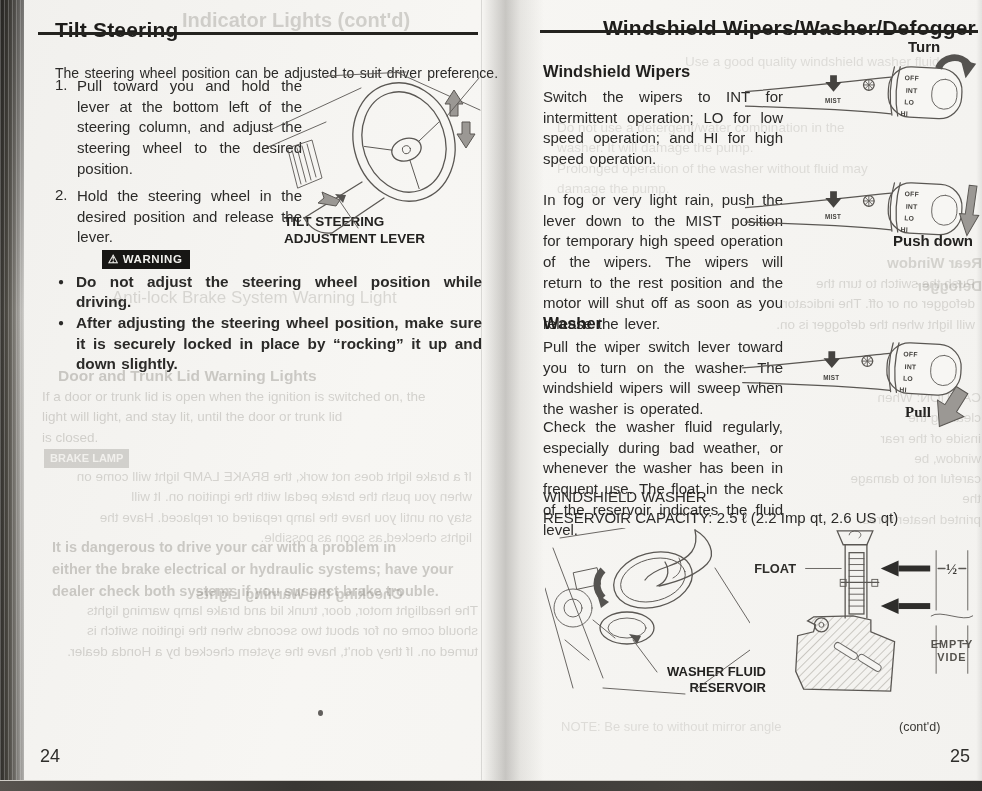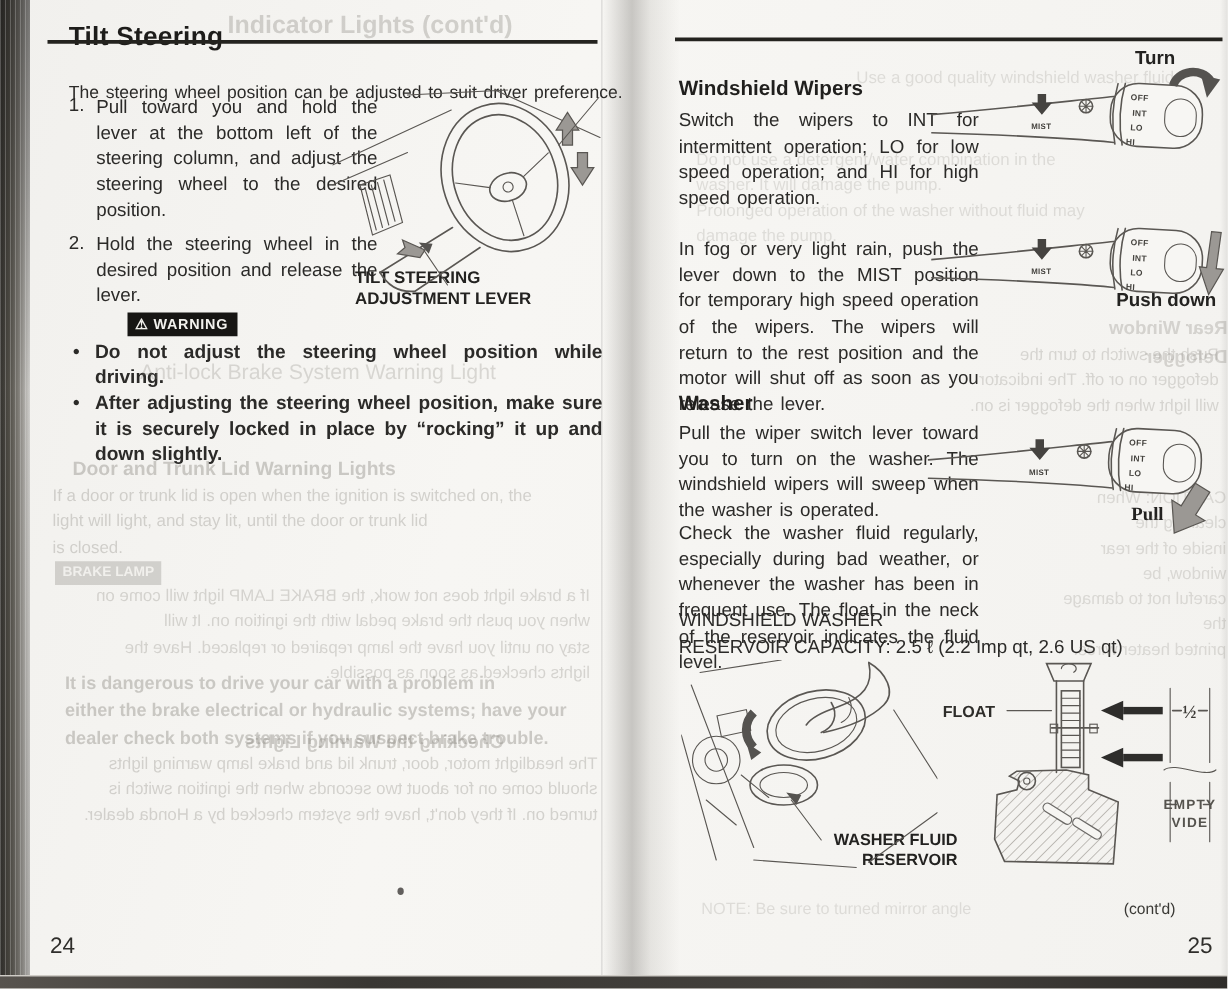--- a/index.html
+++ b/index.html
@@ -227,22 +227,23 @@
 Prolonged operation of the washer without fluid may
 damage the pump.</div>
     <div class="ghost gb gm" id="rg3">Rear Window Defogger</div>
     <div class="ghost gm" id="rg4">Push the switch to turn the
 defogger on or off. The indicator
 will light when the defogger is on.</div>
     <div class="ghost gm" id="rg6">CAUTION: When cleaning the
 inside of the rear window, be
 careful not to damage the
 printed heater wires.</div>
-    <div class="ghost" id="rg5">NOTE: Be sure to turned mirror angle</div>
-
+    <div class="ghost" id="rg5">NOTE: Be sure to without mirror angle</div>
+
+    <h1 class="title rt">Windshield Wipers/Washer/Defogger</h1>
     <div class="rule rrule"></div>
 
     <h2 class="shead hwip">Windshield Wipers</h2>
     <p class="abs para pw1">Switch the wipers to INT for intermittent operation; LO for low speed operation; and HI for high speed operation.</p>
 
     <div class="actlbl lblturn">Turn</div>
     <svg class="fig stalk1" width="237" height="92" viewBox="0 0 245 95" xmlns="http://www.w3.org/2000/svg" xmlns:xlink="http://www.w3.org/1999/xlink">
       <use href="#stalk-art" xlink:href="#stalk-art"></use>
       <path class="turnarrow" d="M200,17 A17,15 0 0 1 231,13"></path>
       <polygon class="darkfill2" points="223,8 239,12 228,27"></polygon>

